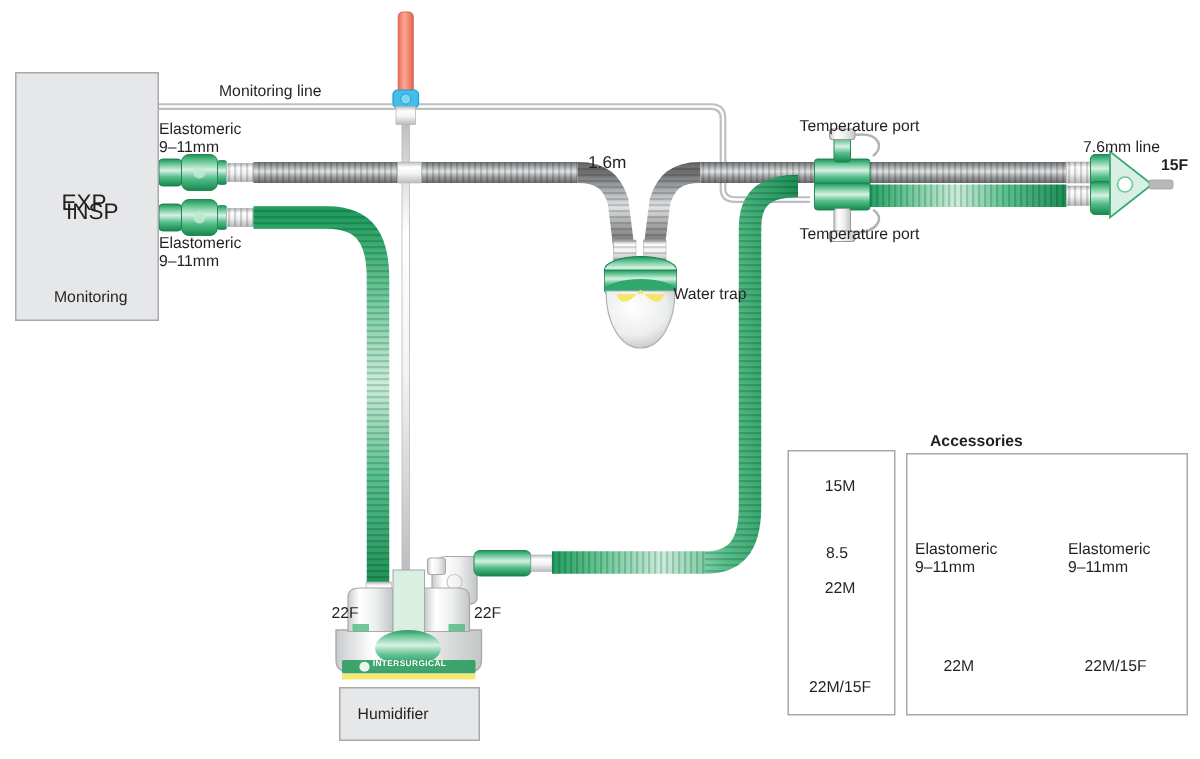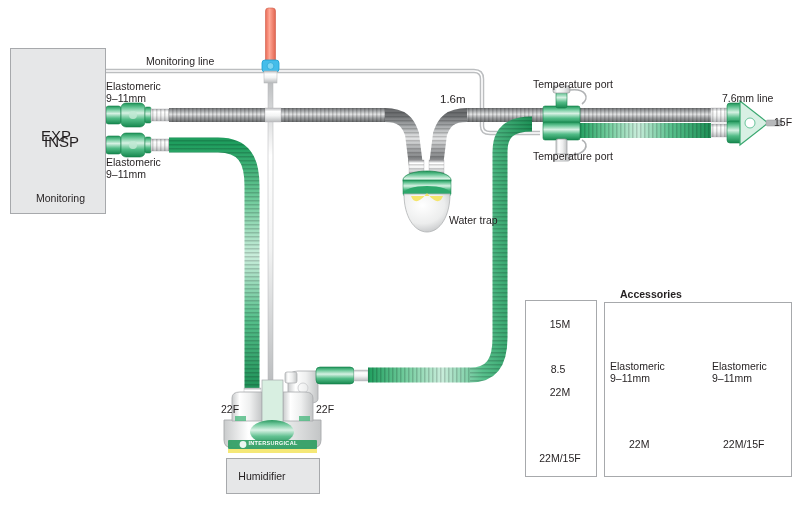--- a/index.html
+++ b/index.html
@@ -262,26 +262,26 @@
 <div class="ventbox" style="left:10px;top:48px;width:94px;height:164px;"></div>
 <div class="lbl big" style="left:41px;top:106px;margin-top:24px;">EXP</div>
 <div class="lbl big" style="left:44px;top:136px;">INSP</div>
 <div class="lbl" style="left:36px;top:192px;">Monitoring</div>
 
 <div class="lbl" style="left:106px;top:55px;margin-left:40px;">Monitoring line</div>
 <div class="lbl" style="left:106px;top:80px;">Elastomeric
 9–11mm</div>
 <div class="lbl" style="left:106px;top:156px;">Elastomeric
 9–11mm</div>
-<div class="lbl mid" style="left:392px;top:93px;margin-left:48px;">1.6m</div>
+<div class="lbl mid" style="left:392px;top:103px;">1.6m</div>
 <div class="lbl" style="left:533px;top:78px;">Temperature port</div>
 <div class="lbl" style="left:533px;top:150px;">Temperature port</div>
 <div class="lbl" style="left:722px;top:92px;">7.6mm line</div>
-<div class="lbl" style="left:774px;top:116px;">15F</div>
-<div class="lbl" style="left:449px;top:190px;margin-top:24px;">Water trap</div>
+<div class="lbl" style="left:774px;top:104px;font-weight:bold;">15F</div>
+<div class="lbl" style="left:449px;top:190px;">Water trap</div>
 <div class="lbl" style="left:221px;top:403px;">22F</div>
 <div class="lbl" style="left:316px;top:403px;">22F</div>
 
 <div class="humbase" style="left:226px;top:458px;width:92px;height:34px;"></div>
 <div class="ctr lbl" style="left:226px;top:470px;width:72px;text-align:center;">Humidifier</div>
 <div class="ctr" style="left:234px;top:440px;width:78px;font-size:5.5px;color:#fff;letter-spacing:0.3px;font-weight:bold;">INTERSURGICAL</div>
 
 <div class="box" style="left:525px;top:300px;width:70px;height:175px;"></div>
 <div class="ctr lbl" style="left:525px;top:318px;width:70px;">15M</div>
 <div class="ctr lbl" style="left:525px;top:363px;width:66px;">8.5</div>

